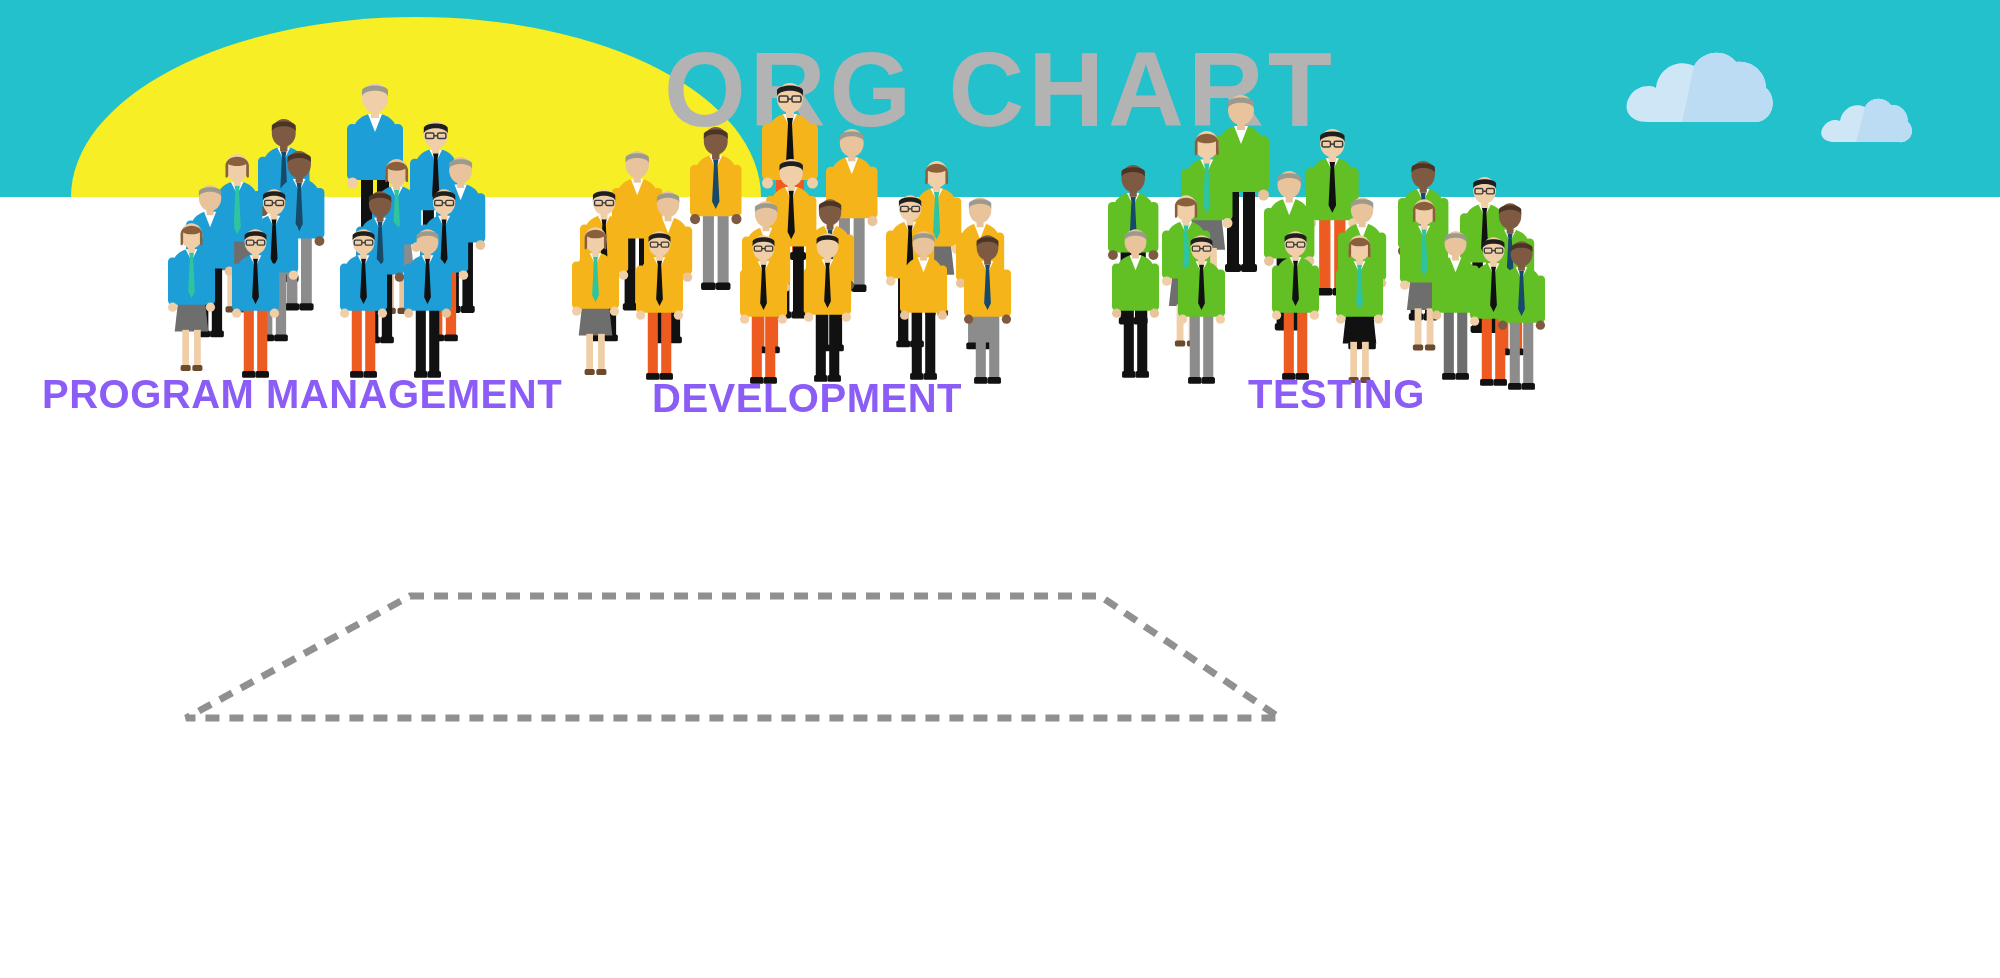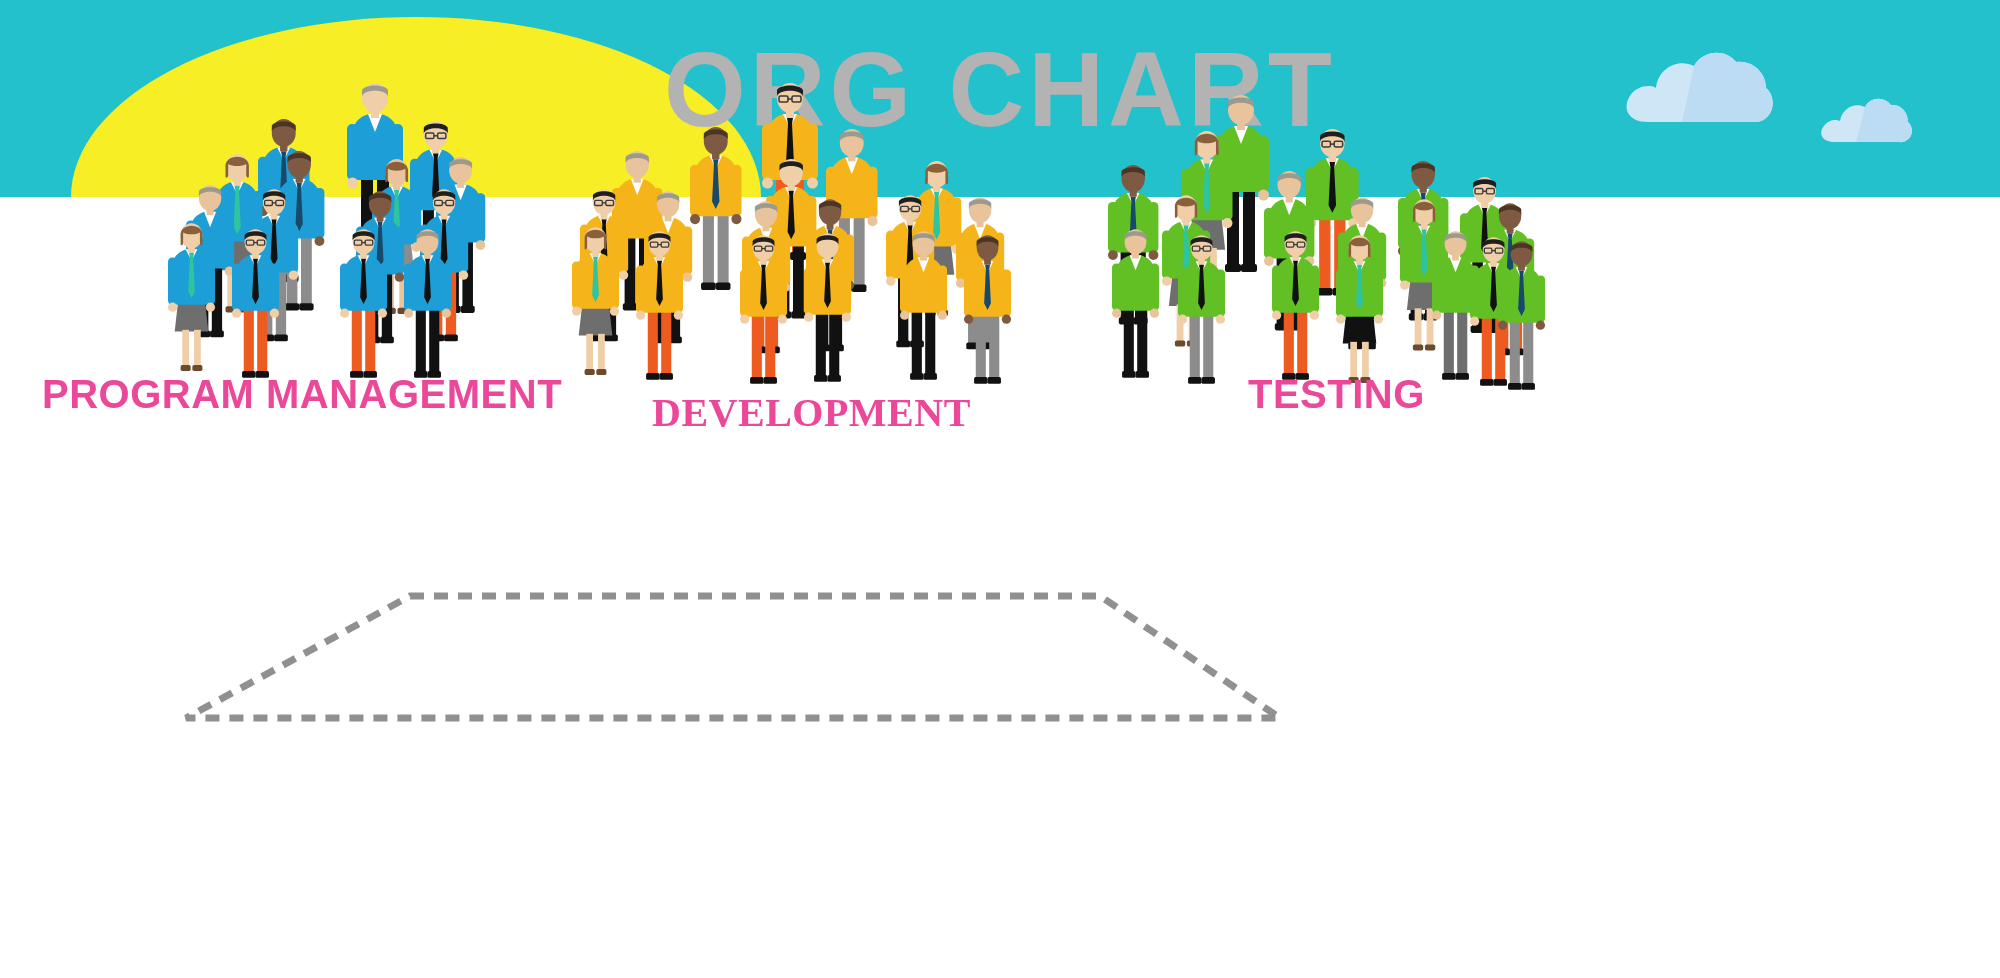--- a/index.html
+++ b/index.html
@@ -54,21 +54,21 @@
     font-family: "Liberation Sans", sans-serif;
     user-select: none;
   }
   .cloud {
     position: absolute;
   }
   .group-label {
     position: absolute;
     font-family: "Liberation Sans", sans-serif;
     font-weight: bold;
-    color: #ec4899;
+    color: #8b5cf6;
     font-size: 40px;
     letter-spacing: 0.5px;
     white-space: nowrap;
   }
   .stage-outline {
     position: absolute;
     left: 170px;
     top: 590px;
     width: 1130px;
     height: 140px;
@@ -999,20 +999,20 @@
         <path d="M21,30 L28,44 L35,30 Z" fill="#ffffff"></path>
         <path d="M25,34 L31,34 L30,40 L32,80 L28,88 L24,80 L26,40 Z" fill="#17496b"></path>
         <rect x="24" y="22" width="8" height="12" fill="#7d5a41"></rect>
         <ellipse cx="28" cy="14" rx="13" ry="15" fill="#7d5a41"></ellipse>
         <path d="M15,13 C15,1 41,1 41,13 L41,6 C38,0 18,0 15,6 Z" fill="#4a3526"></path>
         <path d="M15,12 C15,-1 41,-1 41,12 C38,5 18,5 15,12 Z" fill="#4a3526"></path>
       </g>
     </svg>
 
   <div class="group-label" style="left:42px; top:372px;">PROGRAM MANAGEMENT</div>
-  <div class="group-label" style="left:652px; top:389px;font-family:Liberation Serif, serif;">DEVELOPMENT</div>
+  <div class="group-label" style="left:652px; top:376px;">DEVELOPMENT</div>
   <div class="group-label" style="left:1248px; top:372px;text-align:right;">TESTING</div>
 
   <svg class="stage-outline" width="1130" height="140" viewBox="0 0 1130 140" preserveAspectRatio="none">
     <polygon points="240,6 930,6 1110,128 16,128" fill="none" stroke="#909090" stroke-width="7" stroke-dasharray="14 10" vector-effect="non-scaling-stroke"></polygon>
   </svg>
 
 </div>
 
 </body></html>

